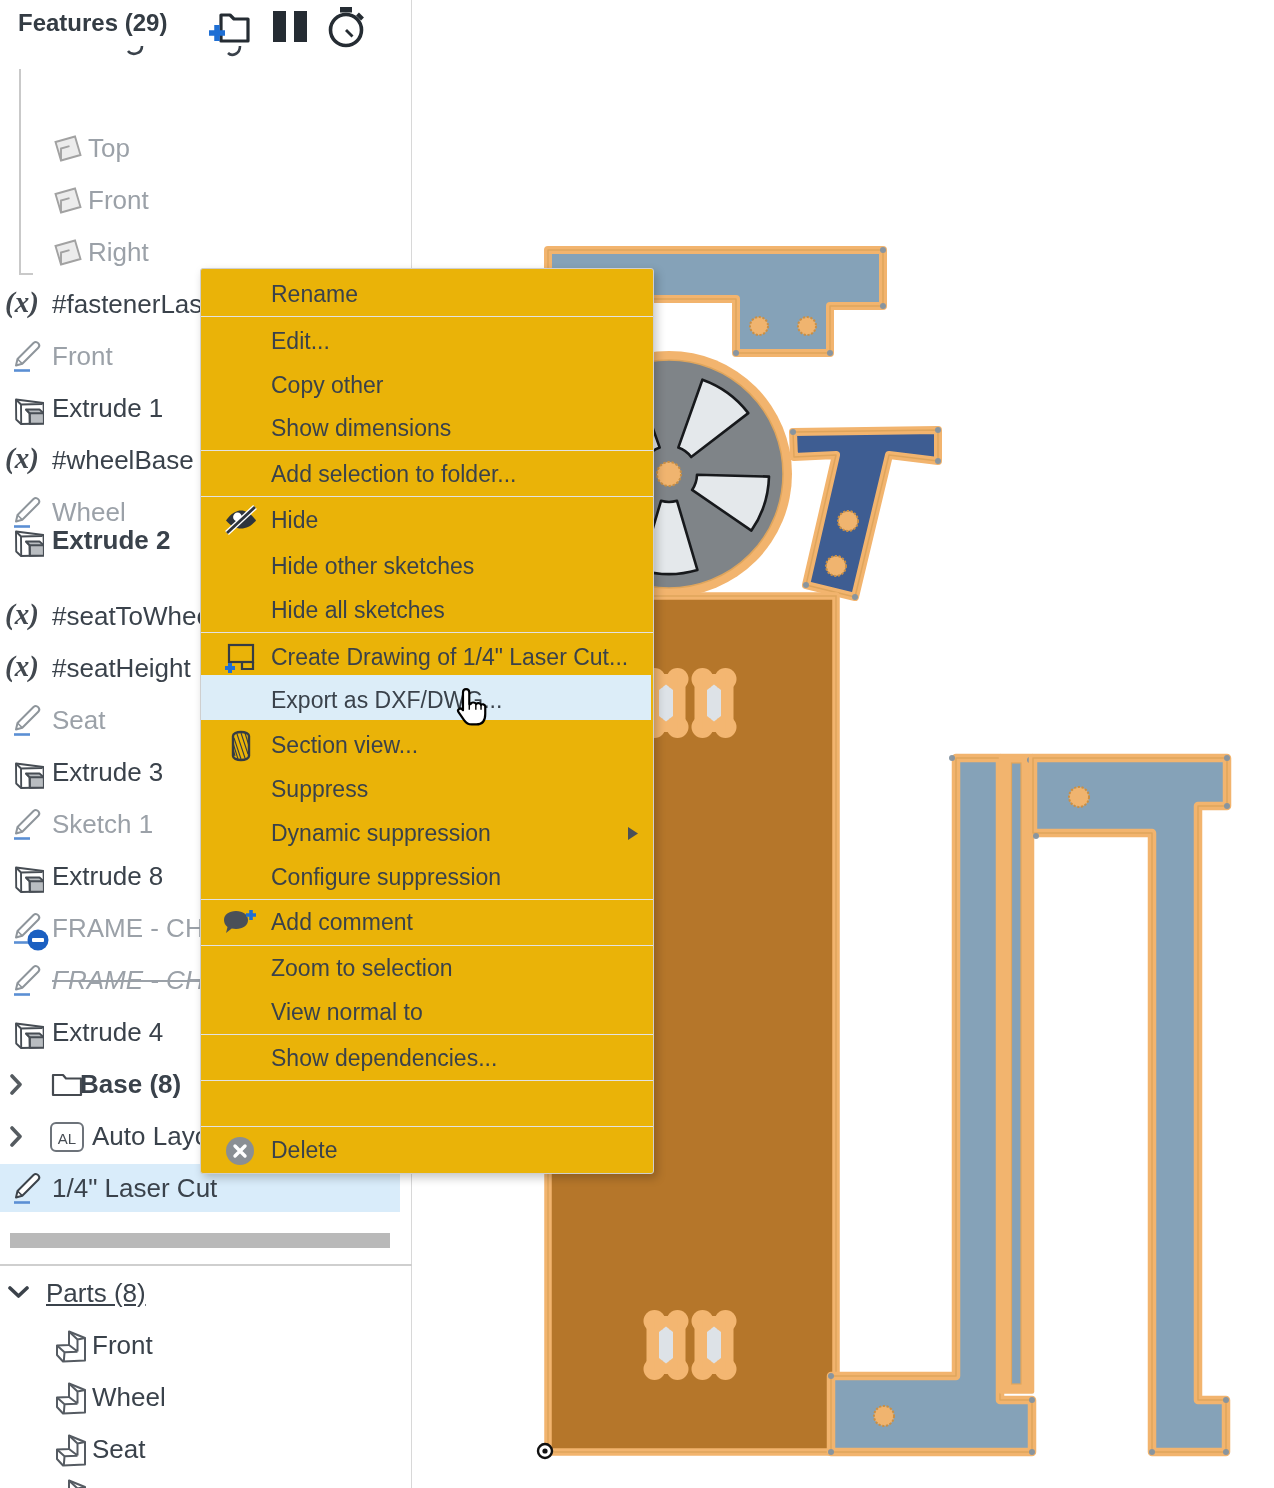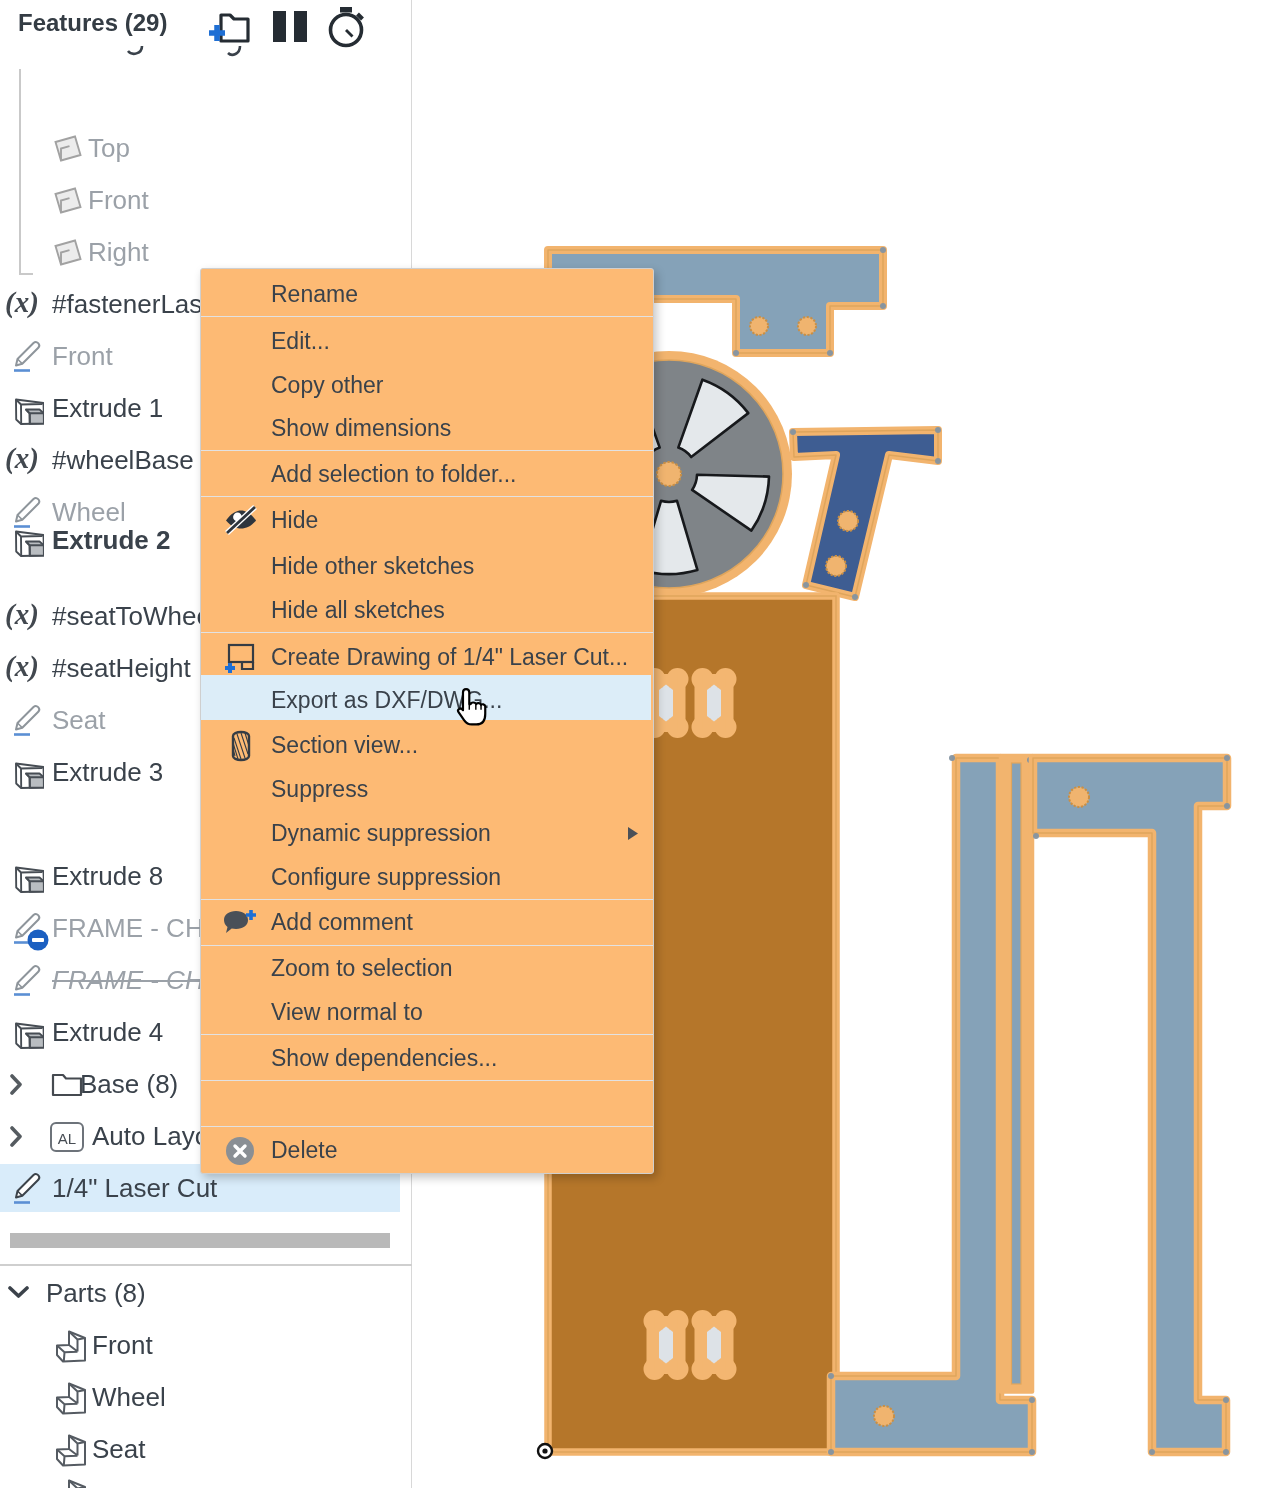--- a/index.html
+++ b/index.html
@@ -271,20 +271,26 @@
       <span class="tl">Seat</span>
     </div>
 
   <div class="trow" style="top:746px;">
       <svg class="abs picon" width="32" height="34" viewBox="0 0 32 34">
         <use href="#xbox"></use>
       </svg>
       <span class="tl">Extrude 3</span>
     </div>
 
+  <div class="trow gray" style="top:798px;">
+      <svg class="abs picon" color="#8e959b" width="32" height="34" viewBox="0 0 32 34">
+        <use href="#pen"></use>
+      </svg>
+      <span class="tl">Sketch 1</span>
+    </div>
 
   <div class="trow" style="top:850px;">
       <svg class="abs picon" width="32" height="34" viewBox="0 0 32 34">
         <use href="#xbox"></use>
       </svg>
       <span class="tl">Extrude 8</span>
     </div>
 
   <div class="trow gray" style="top:902px;">
       <svg class="abs picon" color="#8e959b" width="32" height="34" viewBox="0 0 32 34">
@@ -311,21 +317,21 @@
       <span class="tl">Extrude 4</span>
     </div>
 
   <div class="trow" style="top:1058px;">
       <svg class="abs" style="left:10px;top:16px" width="14" height="21" viewBox="0 0 14 21">
         <use href="#cvr"></use>
       </svg>
       <svg class="abs" style="left:50px;top:12px" width="34" height="28" viewBox="0 0 34 28">
         <use href="#foldr"></use>
       </svg>
-      <span style="margin-left:80px;">Base (8)</span>
+      <span style="margin-left:80px;font-weight:bold;">Base (8)</span>
     </div>
 
   <div class="trow" style="top:1110px;">
       <svg class="abs" style="left:10px;top:16px" width="14" height="21" viewBox="0 0 14 21">
         <use href="#cvr"></use>
       </svg>
     <svg class="abs" style="left:49px;top:11px" width="36" height="32" viewBox="0 0 36 32">
         <rect x="2" y="2" width="32" height="28" rx="5" fill="none" stroke="#6d737a" stroke-width="2"></rect>
         <text x="18" y="22.5" text-anchor="middle" font-size="15" font-family="Liberation Sans" fill="#474d54">AL</text>
       </svg>
@@ -336,21 +342,21 @@
       <svg class="abs picon" color="#3c434a" width="32" height="34" viewBox="0 0 32 34">
         <use href="#pen"></use>
       </svg>
       <span class="tl">1/4" Laser Cut</span>
     </div>
 
   <div class="trow" style="top:1267px;">
       <svg class="abs" style="left:8px;top:19px" width="22" height="14" viewBox="0 0 22 14">
         <use href="#cvd"></use>
       </svg>
-      <span style="margin-left:46px;">Parts (8)</span>
+      <span style="margin-left:46px;text-decoration:underline;">Parts (8)</span>
     </div>
 
   <div class="trow" style="top:1319px;">
       <svg class="abs" style="left:52px;top:10px" width="34" height="34" viewBox="0 0 34 34">
         <use href="#partic"></use>
       </svg>
       <span style="margin-left:92px;">Front</span>
     </div>
 
   <div class="trow" style="top:1371px;">
@@ -371,21 +377,21 @@
       <svg class="abs" style="left:52px;top:3px" width="34" height="34" viewBox="0 0 34 34">
         <use href="#partic"></use>
       </svg>
     </div>
 </div>
 
 <div class="abs" style="left:10px;top:1233px;width:380px;height:15px;background:#b9b9b9;"></div>
 
 <div class="abs" style="left:0;top:1264px;width:412px;height:1.5px;background:#cfcfcf;"></div>
 
-<div class="abs" id="menu" style="left:200px;top:268px;width:452px;height:904px;background:#fdba74;border:1px solid #cfcfcf;border-radius:3px;box-shadow:3px 4px 10px rgba(0,0,0,0.22);">
+<div class="abs" id="menu" style="left:200px;top:268px;width:452px;height:904px;background:#eab308;border:1px solid #cfcfcf;border-radius:3px;box-shadow:3px 4px 10px rgba(0,0,0,0.22);">
 
   <div class="abs" style="left:0;top:406px;width:450px;height:45px;background:#dcedf8;"></div>
 
   <div class="mi" style="top:3px;">
       <span class="lbl">Rename</span>
     </div>
   <div class="sep" style="top:47px;"></div>
 
   <div class="mi" style="top:50px;">
       <span class="lbl">Edit...</span>

